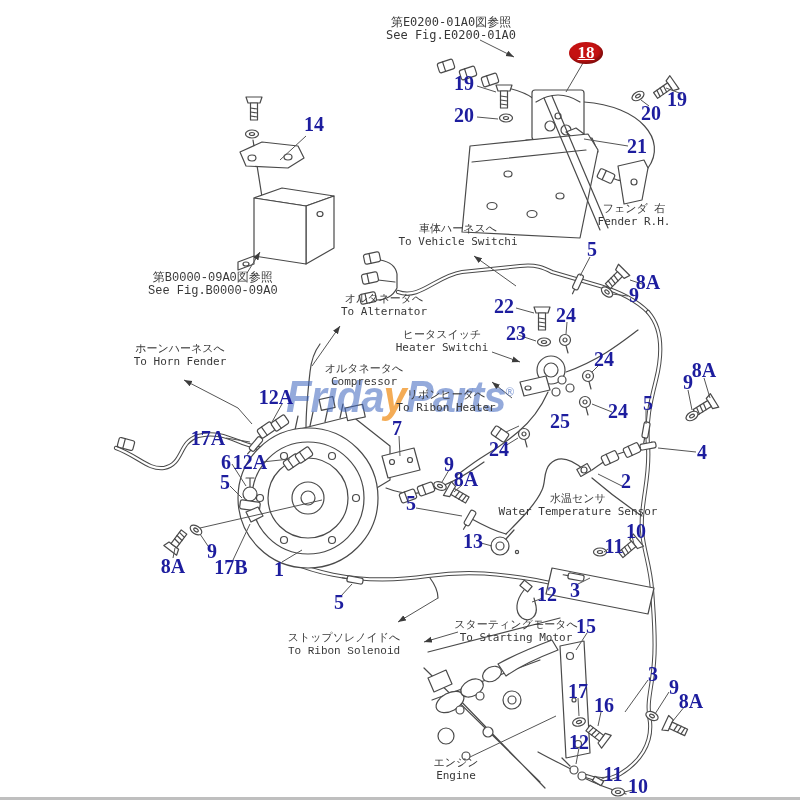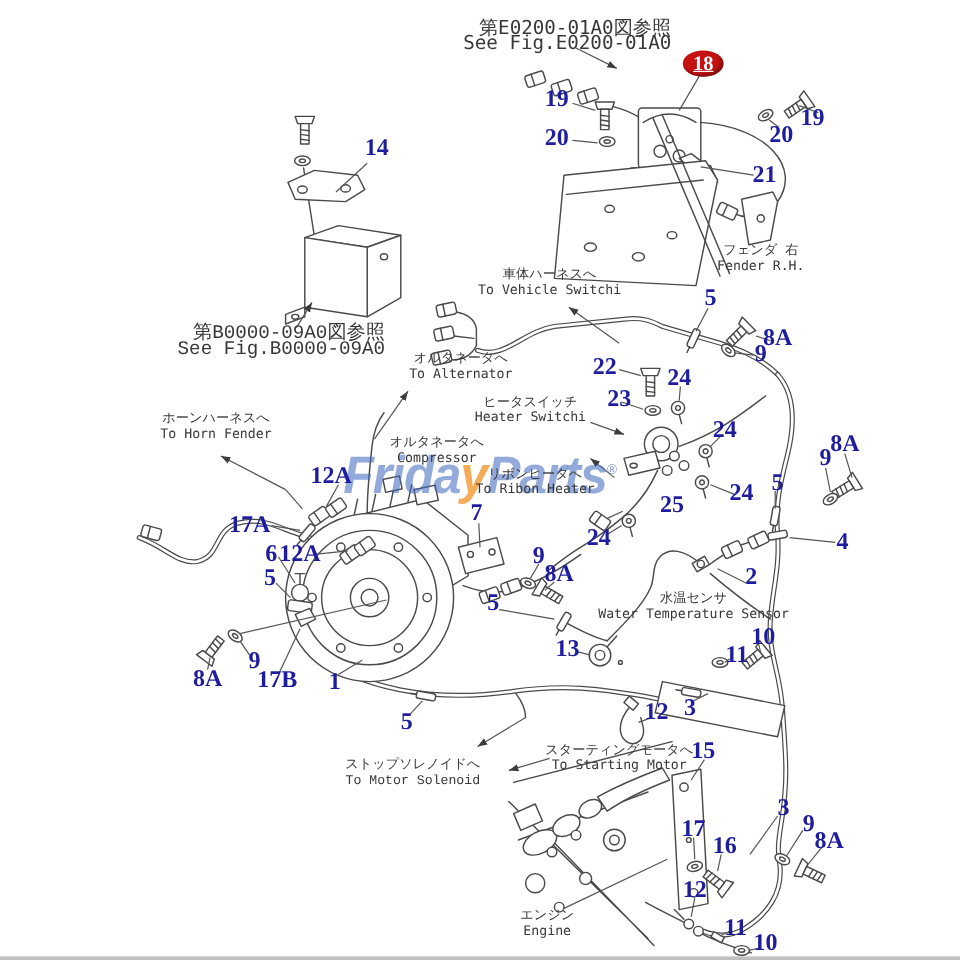--- a/index.html
+++ b/index.html
@@ -13,21 +13,21 @@
   .tubeI{stroke:#fff;stroke-width:2.2;fill:none;stroke-linecap:round;}
   .callout{position:absolute;transform:translate(-50%,-50%);
            font:700 20px "Liberation Serif",serif;color:var(--callout,#1d1d9e);
            white-space:nowrap;z-index:5;}
   .hl{position:absolute;transform:translate(-50%,-50%);width:34px;height:22px;border-radius:50%;
       background:var(--hlbg,#c41212);color:var(--hlfg,#fff);display:flex;align-items:center;justify-content:center;
       font:700 17px "Liberation Serif",serif;z-index:6;
       box-shadow:inset -2px -2px 3px rgba(0,0,0,.35);text-decoration:underline;}
   .lbl{position:absolute;transform:translateX(-50%);text-align:center;
        font-size:11px;line-height:13px;color:#383838;white-space:nowrap;z-index:4;}
-  .note{position:absolute;text-align:right;font-size:16px;line-height:13px;color:#383838;
+  .note{position:absolute;text-align:center;font-size:12px;line-height:13px;color:#383838;
         white-space:nowrap;z-index:4;}
   #watermark{position:absolute;left:286px;top:372px;z-index:3;white-space:nowrap;
              font-family:"Liberation Sans",sans-serif;font-style:italic;font-weight:700;
              font-size:44px;letter-spacing:-1px;transform:scaleX(.95);transform-origin:left top;}
   .wm-b{color:rgba(60,100,190,.55);}
   .wm-y{color:rgba(242,158,56,.85);}
   .wm-r{font-size:12px;vertical-align:super;color:rgba(60,100,190,.55);}
   #edge{position:absolute;left:0;bottom:0;width:800px;height:3px;background:#bfbfbf;z-index:7;}
 </style>
 </head>
@@ -370,21 +370,21 @@
       <div class="lbl" style="left: 446px; top: 388px;">
         <div>リボンヒータへ</div>
         <div>To Ribon Heater</div>
       </div>
       <div class="lbl" style="left: 578px; top: 492px;">
         <div>水温センサ</div>
         <div>Water Temperature Sensor</div>
       </div>
       <div class="lbl" style="left: 344px; top: 632px; font-family: Liberation Mono, monospace;">
         <div>ストップソレノイドへ</div>
-        <div>To Motor Solenoid</div>
+        <div>To Ribon Solenoid</div>
       </div>
       <div class="lbl" style="left: 516px; top: 618px;">
         <div>スターティングモータへ</div>
         <div>To Starting Motor</div>
       </div>
       <div class="lbl" style="left: 456px; top: 756px;">
         <div>エンジン</div>
         <div>Engine</div>
       </div>
     </div>

